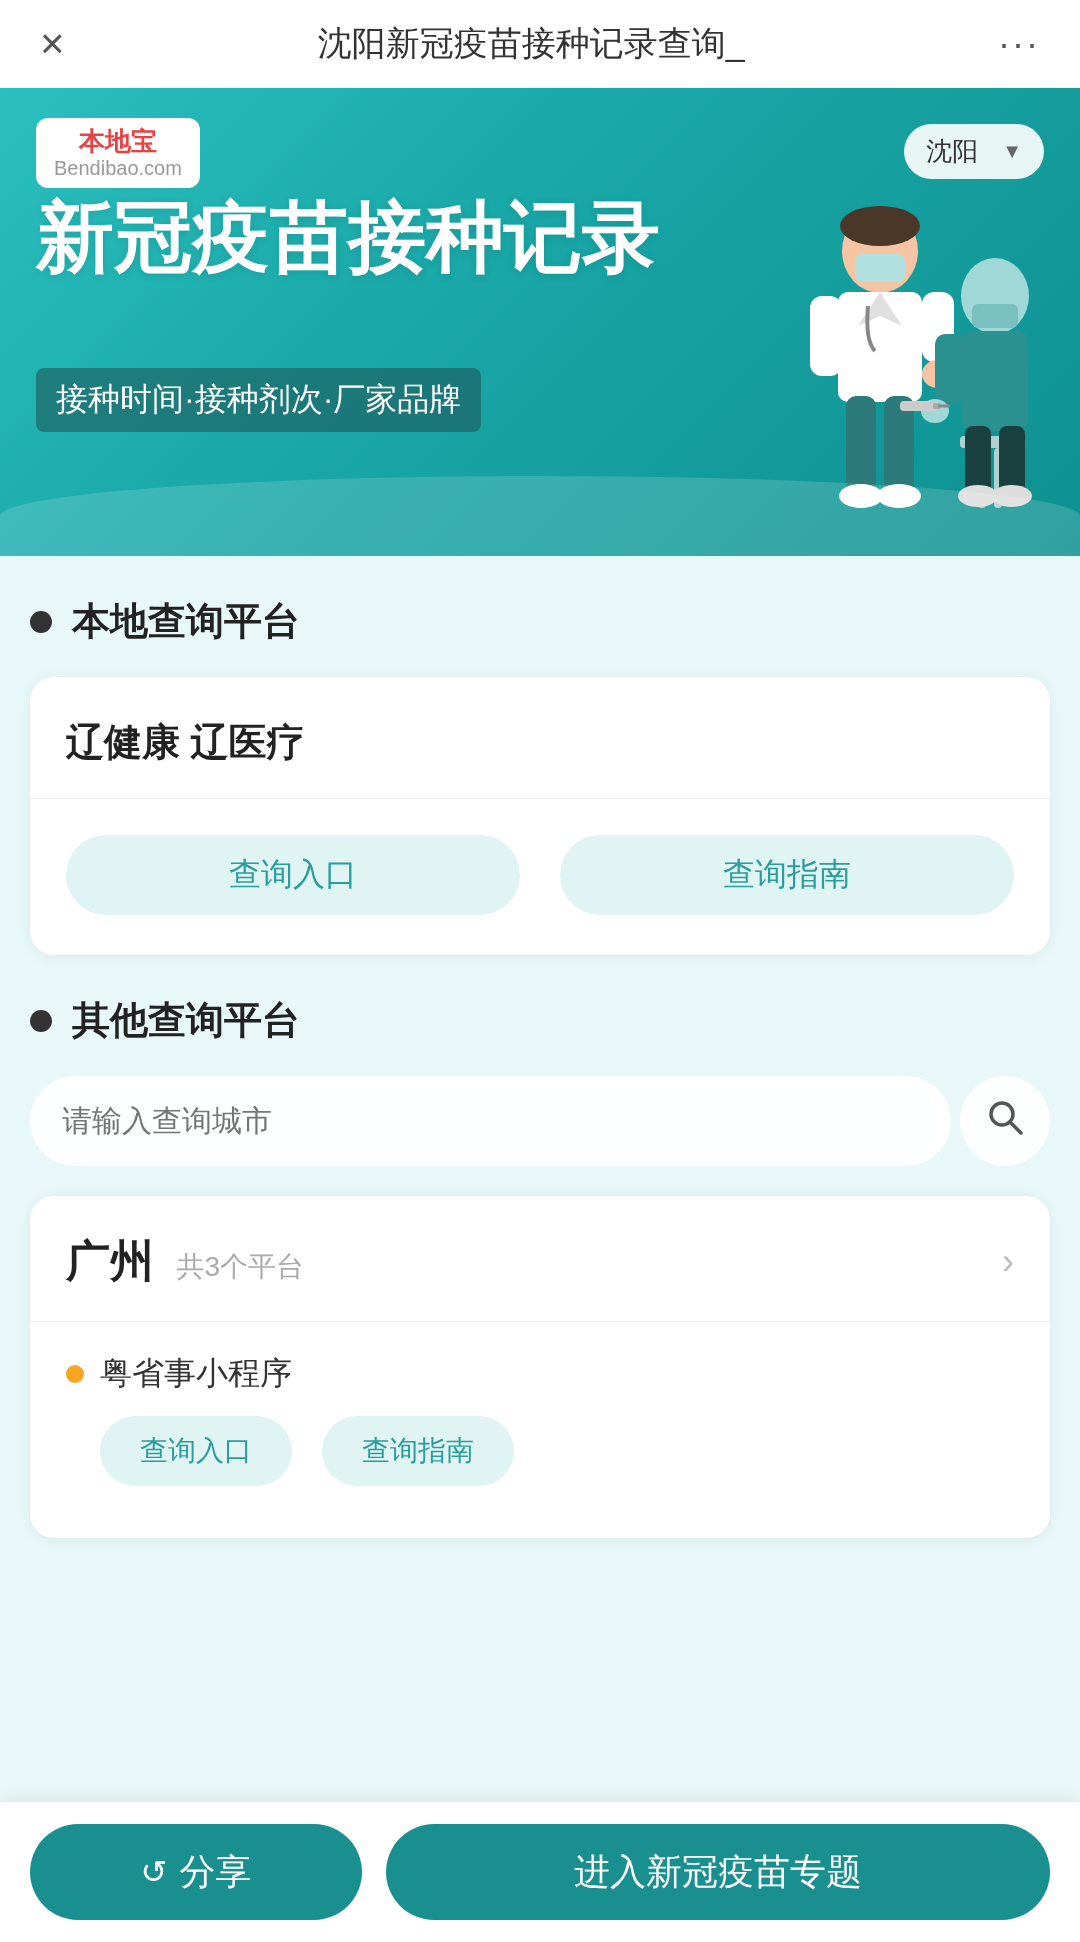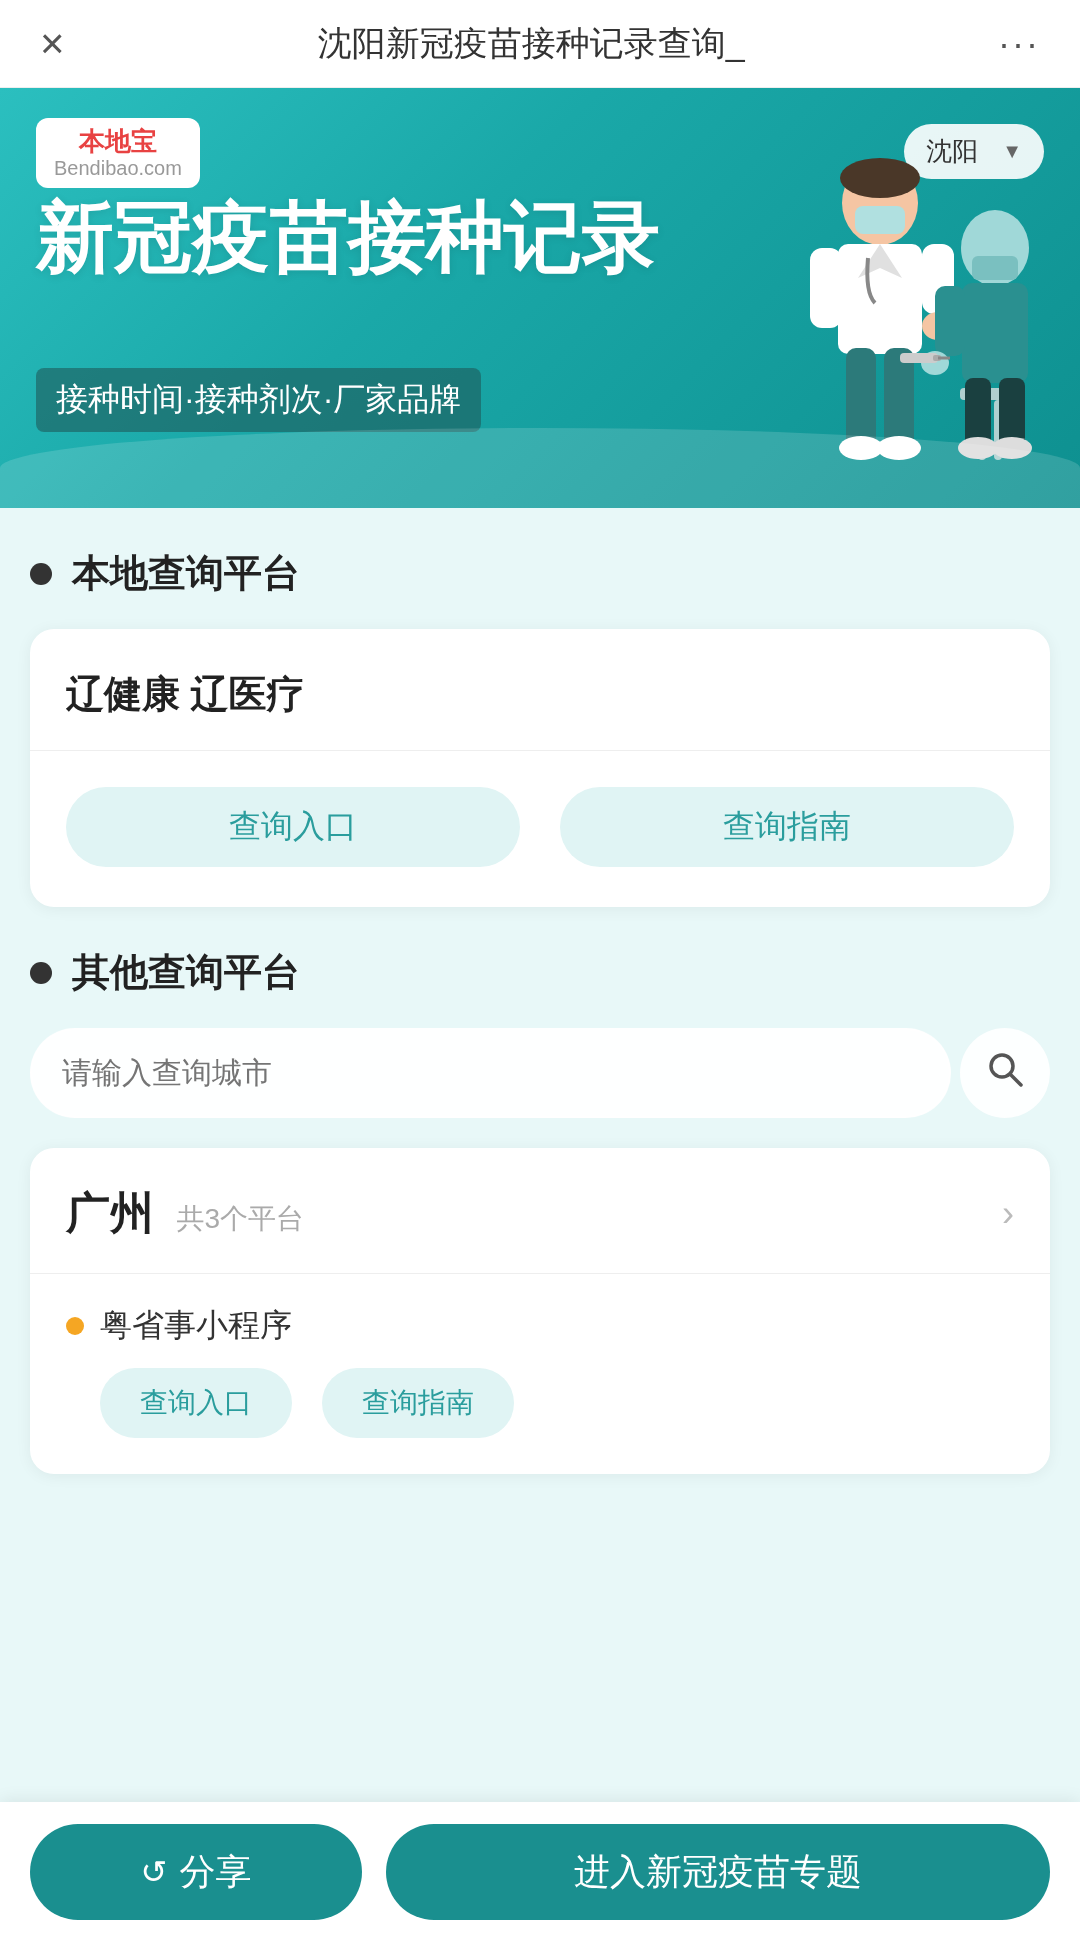--- a/index.html
+++ b/index.html
@@ -48,21 +48,21 @@
     .top-bar-more {
       font-size: 36px;
       color: #555;
       cursor: pointer;
       letter-spacing: 2px;
     }
 
     
     .banner {
       width: 100%;
-      height: 420px;
+      height: 468px;
       background: linear-gradient(135deg, #2bbfbf 0%, #1aa8a8 40%, #0e9090 100%);
       position: relative;
       overflow: hidden;
     }
 
     .banner-wave {
       position: absolute;
       bottom: 0;
       left: 0;
       width: 100%;
@@ -301,21 +301,21 @@
     .result-divider {
       height: 1px;
       background: #eee;
       margin: 0 -36px 30px -36px;
     }
 
     .result-platform-item {
       display: flex;
       flex-direction: column;
       gap: 20px;
-      padding-bottom: 36px;
+      padding-bottom: 52px;
     }
 
     .platform-name-row {
       display: flex;
       align-items: center;
       gap: 16px;
     }
 
     .platform-dot {
       width: 18px;

